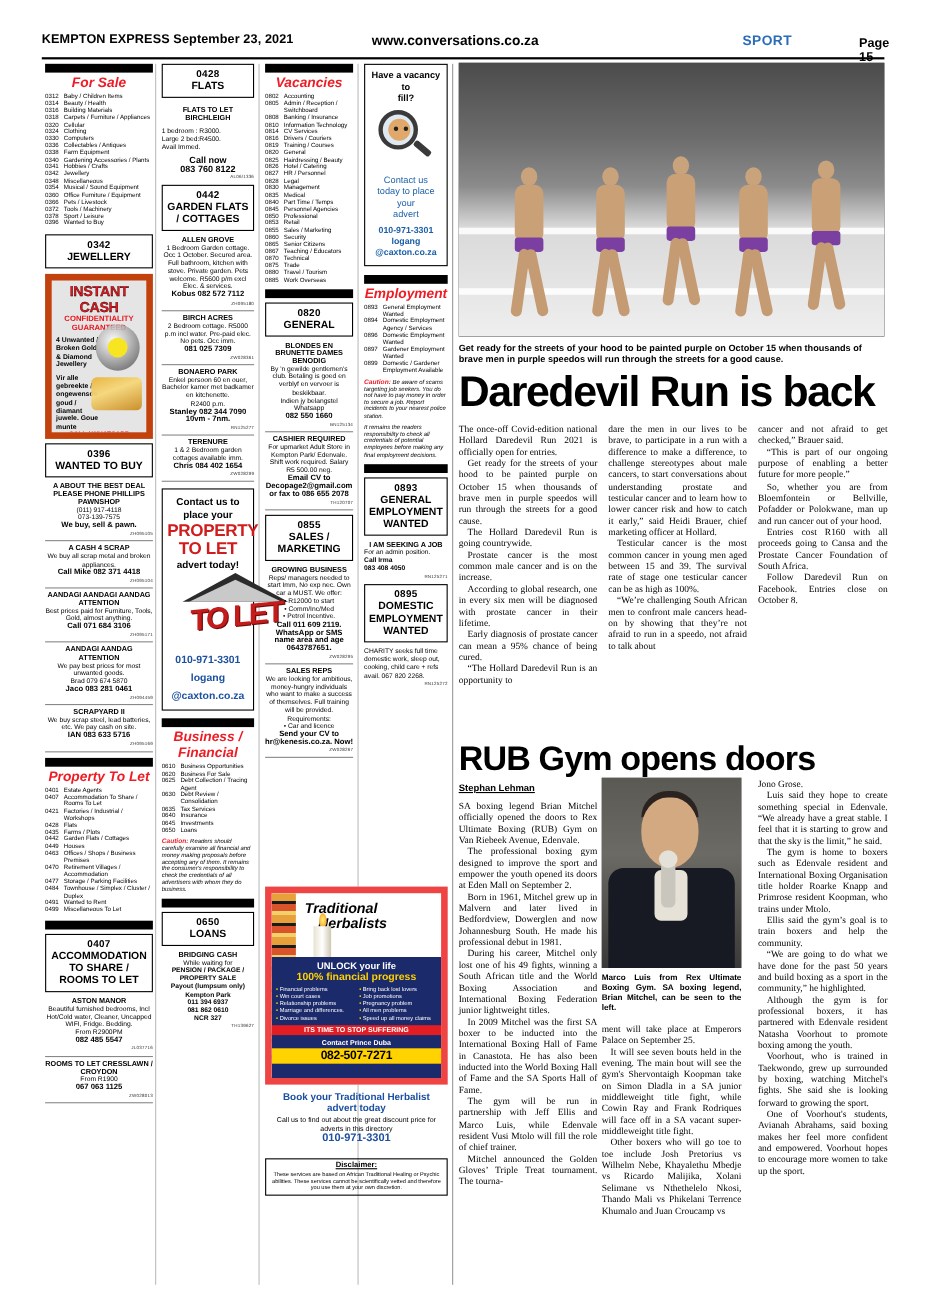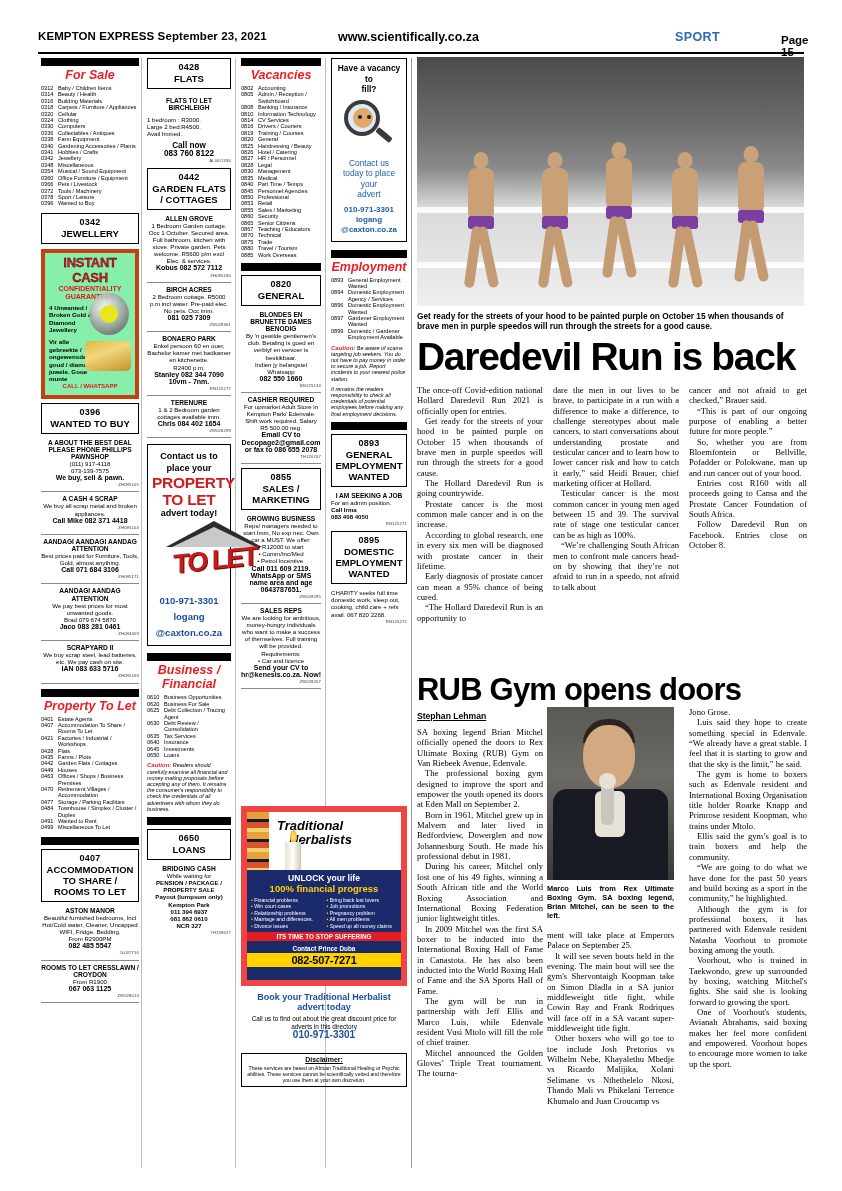--- a/index.html
+++ b/index.html
@@ -45,21 +45,21 @@
   .adv .big { font-weight:bold; font-size:8.2px; }
   .adv .l { text-align:left; }
   .refcode { text-align:right; font-size:4.1px; color:#333; letter-spacing:.2px; }
   .hr { border:0; border-top:.8px solid #888; margin:3px 0 3px; }
 
   .caution { font-size:5.4px; line-height:6.2px; font-style:italic; }
   .caution .ch { color:#ee1c25; font-weight:bold; font-style:italic; font-size:6px;}
 
   
   .instant {
-    background:#86efac; border:4px solid #c2410c; position:relative;
+    background:#e5e5e5; border:6px solid #c2410c; position:relative;
     overflow:hidden;
   }
   .ic-title { text-align:center; font-weight:bold; font-size:13px; color:#e8131a;
     -webkit-text-stroke:.3px #000; letter-spacing:-.3px; margin-top:2px;}
   .ic-sub { text-align:center; font-weight:bold; font-size:7px; color:#e8131a; line-height:8px;}
   .ic-body { font-size:6.2px; font-weight:bold; line-height:7.4px; padding:3px 4px 0; width:58%;}
   .ic-phone { text-align:center; font-weight:bold; font-size:15px; letter-spacing:-.6px; margin-top:2px;}
   .ic-call { text-align:center; font-weight:bold; font-size:6px; color:#e8131a;}
   .ic-ring { position:absolute; right:6px; top:40px; width:40px; height:42px; border-radius:50%;
      background:radial-gradient(circle at 40% 35%, #fff 0%, #bfbfbf 35%, #6f6f6f 75%); opacity:.85;}
@@ -153,21 +153,21 @@
   .mug .mic   { position:absolute; left:54px; top:74px; width:13px; height:44px; background:#c9c6bd; border-radius:5px;}
   .mug .mich  { position:absolute; left:52px; top:66px; width:17px; height:16px; background:#e4e1d8; border-radius:50%;}
 </style>
 </head>
 <body>
 
 <div class="page">
 
   <div class="masthead">
     <div class="mast-left">KEMPTON EXPRESS September 23, 2021</div>
-    <div class="mast-mid">www.scientifically.co.za</div>
+    <div class="mast-mid">www.conversations.co.za</div>
     <div class="mast-sport">SPORT</div>
     <div class="mast-page">Page 15</div>
   </div>
   <div class="mast-rule"></div>
 
   <div class="vr" style="left:141px; top:58px; height:1110px;"></div>
   <div class="vr" style="left:235px; top:58px; height:1110px;"></div>
   <div class="vr" style="left:325px; top:58px; height:1110px;"></div>
   <div class="vr" style="left:411px; top:58px; height:1110px; background:#999;"></div>
 

